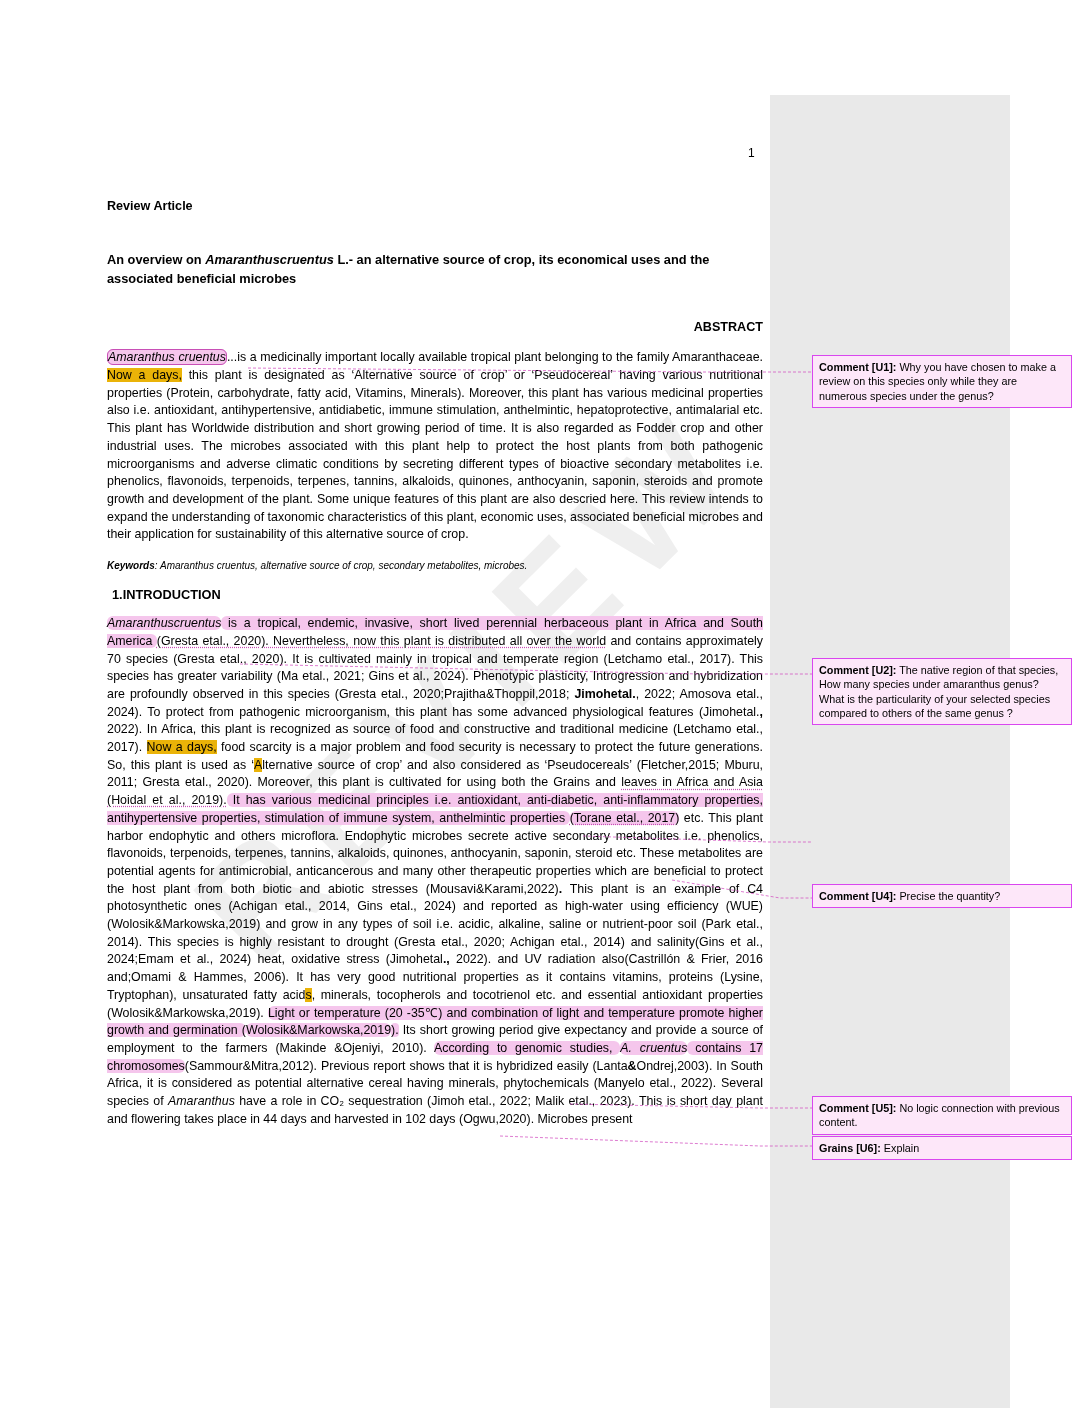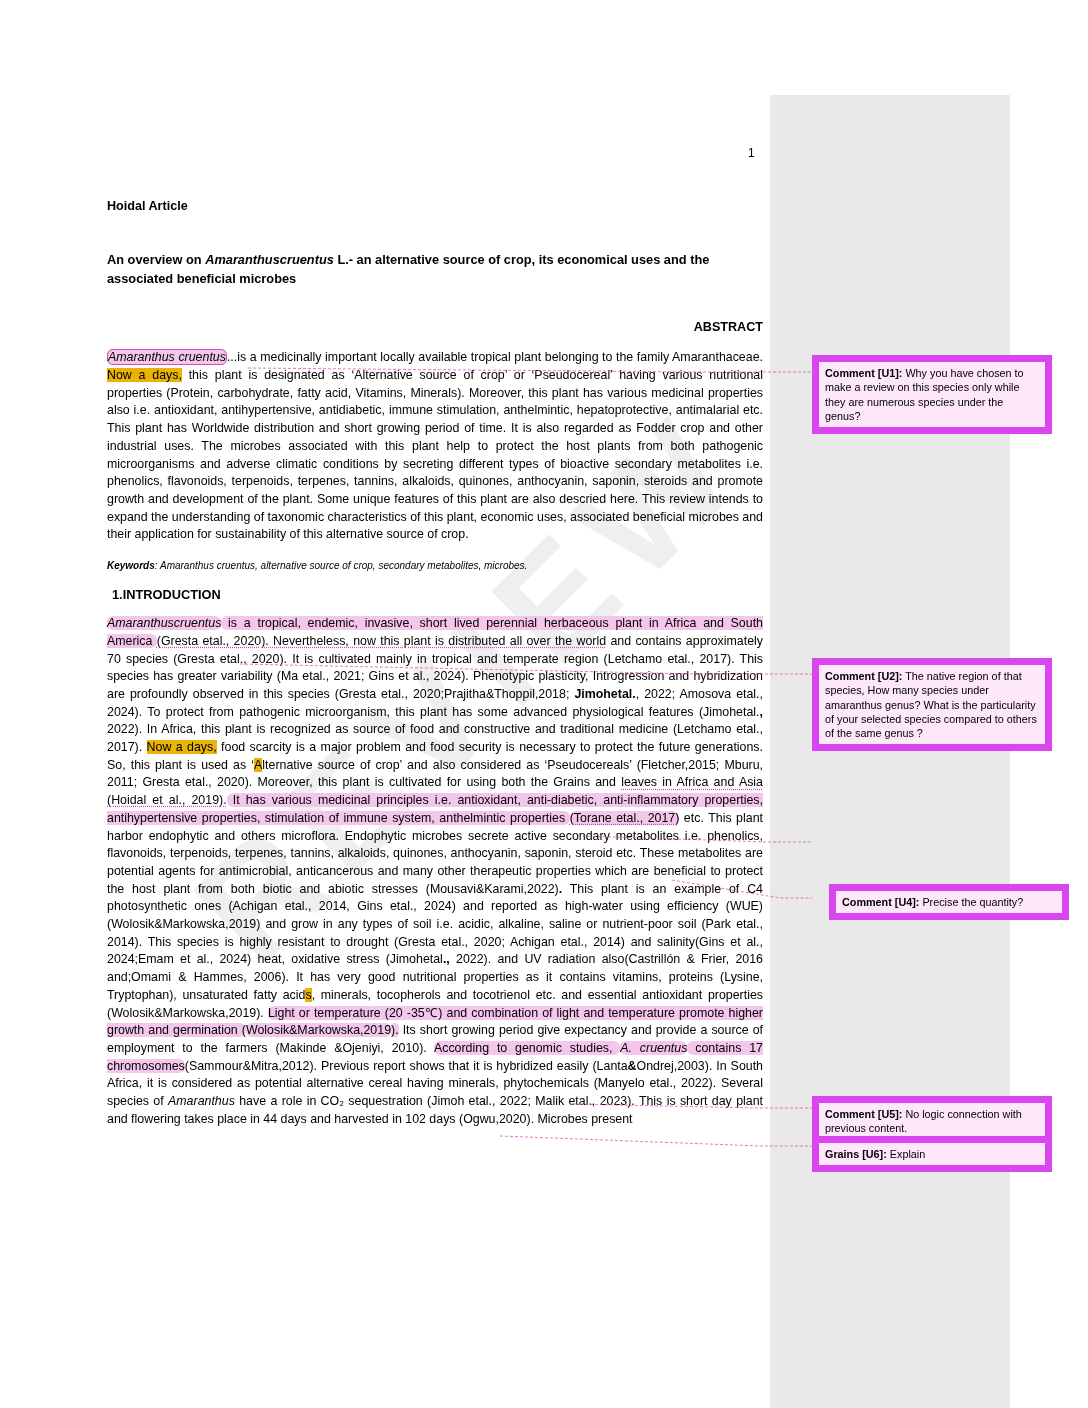--- a/index.html
+++ b/index.html
@@ -33,40 +33,40 @@
   .pink{background:#f5c6ec;border-radius:6px;}
   .yellow{background:#eab308;}
   .gray{color:#000000;}
   .dotted{text-decoration:underline;text-decoration-style:dotted;text-decoration-color:#c84fb6;text-underline-offset:2px;}
   .boxed{border:1px solid #c84fb6;}
   .pink.italic{font-style:italic;background:#f5c6ec;}
 
   .connectors{position:absolute;left:0;top:0;z-index:3;pointer-events:none;}
 
   .comment-box{
-    position:absolute;left:812px;width:240px;z-index:4;
-    background:#fde7f9;border:7px solid #d946ef;
+    position:absolute;left:812px;width:260px;z-index:4;
+    background:#fde7f9;border:1px solid #d946ef;
     padding:4px 6px;font-size:10.8px;line-height:1.32;
     box-sizing:border-box;
   }
   .comment-label{font-weight:bold;}
 </style>
 </head>
 <body>
 
 <div class="page">
 
   <div class="margin-panel"></div>
 
   <div class="watermark">REVIEW</div>
 
   <div class="page-number">1</div>
 
   <div class="content">
-    <p class="review-article">Hoidal Article</p>
+    <p class="review-article">Review Article</p>
     <h1 class="title"><span>An overview on </span><span class="italic">Amaranthuscruentus</span><span> L.- an alternative source of crop, its economical uses and the associated beneficial microbes</span></h1>
     <h2 class="abstract-heading">ABSTRACT</h2>
     <p class="para"><span class="pink italic boxed">Amaranthus cruentus</span><span>...is a medicinally important locally available tropical plant belonging to the family Amaranthaceae. </span><span class="yellow">Now a days,</span><span> this plant is designated as ‘Alternative source of crop’ or ‘Pseudocereal’ having various nutritional properties (Protein, carbohydrate, fatty acid, Vitamins, Minerals). Moreover, this plant has various medicinal properties also i.e. antioxidant, antihypertensive, antidiabetic, immune stimulation, anthelmintic, hepatoprotective, antimalarial etc. This plant has Worldwide distribution and short growing period of time. It is also regarded as Fodder crop and other industrial uses. The microbes associated with this plant help to protect the host plants from both pathogenic microorganisms and adverse climatic conditions by secreting different types of bioactive secondary metabolites i.e. phenolics, flavonoids, terpenoids, terpenes, tannins, alkaloids, quinones, anthocyanin, saponin, steroids and promote growth and development of the plant. Some unique features of this plant are also descried here. This review intends to expand the understanding of taxonomic characteristics of this plant, economic uses, associated beneficial microbes and their application for sustainability of this alternative source of crop.</span></p>
     <p class="keywords"><span class="bold italic">Keywords</span><span class="italic">: Amaranthus cruentus, alternative source of crop, secondary metabolites, microbes.</span></p>
     <h2 class="intro-heading">1.INTRODUCTION</h2>
     <p class="para intro"><span class="pink italic">Amaranthuscruentus</span><span class="pink"> is a tropical, endemic, invasive, short lived perennial herbaceous plant in Africa and South America </span><span class="dotted">(Gresta etal., 2020). Nevertheless, now this plant is distributed all over the world</span><span> and contains approximately 70 species (Gresta etal., 2020). It is cultivated mainly in tropical and temperate region (Letchamo etal., 2017). This species has greater variability (Ma etal., 2021; Gins et al., 2024). Phenotypic plasticity, Introgression and hybridization are profoundly observed in this species (Gresta etal., 2020;Prajitha&amp;Thoppil,2018; </span><span class="bold">Jimohetal.</span><span>, 2022; Amosova etal., 2024). To protect from pathogenic microorganism, this plant has some advanced physiological features </span><span class="gray">(Jimohetal.</span><span class="gray bold">,</span><span class="gray"> 2022)</span><span>. In Africa, this plant is recognized as source of food and constructive and traditional medicine (Letchamo etal., 2017). </span><span class="yellow">Now a days,</span><span> food scarcity is a major problem and food security is necessary to protect the future generations. So, this plant is used as ‘</span><span class="yellow">A</span><span>lternative source of crop’ and also considered as ‘Pseudocereals’ (Fletcher,2015; Mburu, 2011; Gresta etal., 2020). Moreover, this plant is cultivated for using both the Grains and </span><span class="dotted">leaves in Africa and Asia (Hoidal et al., 2019).</span><span class="pink"> It has various medicinal principles i.e. antioxidant, anti-diabetic, anti-inflammatory properties, antihypertensive properties, stimulation of immune system, anthelmintic properties </span><span class="pink dotted">(Torane etal., 2017)</span><span> etc. This plant harbor endophytic and others microflora. Endophytic microbes secrete active secondary metabolites i.e. phenolics, flavonoids, terpenoids, terpenes, tannins, alkaloids, quinones, anthocyanin, saponin, steroid etc. These metabolites are potential agents for antimicrobial, anticancerous and many other therapeutic properties which are beneficial to protect the host plant from both biotic and abiotic stresses </span><span class="gray">(Mousavi&amp;Karami,2022)</span><span class="bold">.</span><span> This plant is an example of C4 photosynthetic ones (Achigan etal., 2014, Gins etal., 2024) and reported as high-water using efficiency (WUE) </span><span class="gray">(Wolosik&amp;Markowska,2019)</span><span> and grow in any types of soil i.e. acidic, alkaline, saline or nutrient-poor soil (Park etal., 2014). This species is highly resistant to drought (Gresta etal., 2020; Achigan etal., 2014) and salinity(Gins et al., 2024;Emam et al., 2024) heat, oxidative stress </span><span class="gray">(Jimohetal</span><span class="gray bold">.,</span><span class="gray"> 2022)</span><span>. and UV radiation also</span><span class="gray">(Castrillón &amp; Frier, 2016 and;Omami &amp; Hammes, 2006)</span><span>. It has very good nutritional properties as it contains vitamins, proteins (Lysine, Tryptophan), unsaturated fatty acid</span><span class="yellow">s</span><span>, minerals, tocopherols and tocotrienol etc. and essential antioxidant properties (</span><span class="gray">Wolosik&amp;Markowska,2019</span><span>). </span><span class="pink">Light or temperature (20 -35℃) and combination of light and temperature promote higher growth and germination (</span><span class="pink gray">Wolosik&amp;Markowska,2019</span><span class="pink">).</span><span> Its short growing period give expectancy and provide a source of employment to the farmers (Makinde &amp;Ojeniyi, 2010). </span><span class="pink">According to genomic studies, </span><span class="pink italic">A. cruentus</span><span class="pink"> contains 17 chromosomes</span><span class="gray">(Sammour&amp;Mitra,2012)</span><span>. Previous report shows that it is hybridized easily (</span><span class="gray">Lanta</span><span class="bold">&amp;</span><span class="gray">Ondrej,2003</span><span>). In South Africa, it is considered as potential alternative cereal having minerals, phytochemicals (Manyelo etal., 2022). Several species of </span><span class="italic">Amaranthus</span><span> have a role in CO₂ sequestration (Jimoh etal., 2022; Malik etal., 2023). This is short day plant and flowering takes place in 44 days and harvested in 102 days (</span><span class="gray">Ogwu,2020</span><span>). Microbes present</span></p>
   </div>
 
   <svg class="connectors" width="1088" height="1408" viewBox="0 0 1088 1408">
     <g stroke="#d24fc0" stroke-width="1" stroke-dasharray="3,2" opacity="0.75" fill="none">
@@ -81,21 +81,21 @@
 
   <div class="comment-box" style="top:355px;">
     <span class="comment-label">Comment [U1]:</span><span class="comment-text"> Why you have chosen to make a review on this species only while they are numerous species under the genus?</span>
   </div>
 
   <div class="comment-box" style="top:658px;">
     <span class="comment-label">Comment [U2]:</span><span class="comment-text"> The native region of that species, How many species under amaranthus genus? What is the particularity of your selected species compared to others of the same genus ?</span>
   </div>
 
 
-  <div class="comment-box" style="top:884px;margin-left:17px;">
+  <div class="comment-box" style="top:884px;">
     <span class="comment-label">Comment [U4]:</span><span class="comment-text"> Precise the quantity?</span>
   </div>
 
   <div class="comment-box" style="top:1096px;">
     <span class="comment-label">Comment [U5]:</span><span class="comment-text"> No logic connection with previous content.</span>
   </div>
 
   <div class="comment-box" style="top:1136px;">
     <span class="comment-label">Grains [U6]:</span><span class="comment-text"> Explain</span>
   </div>

